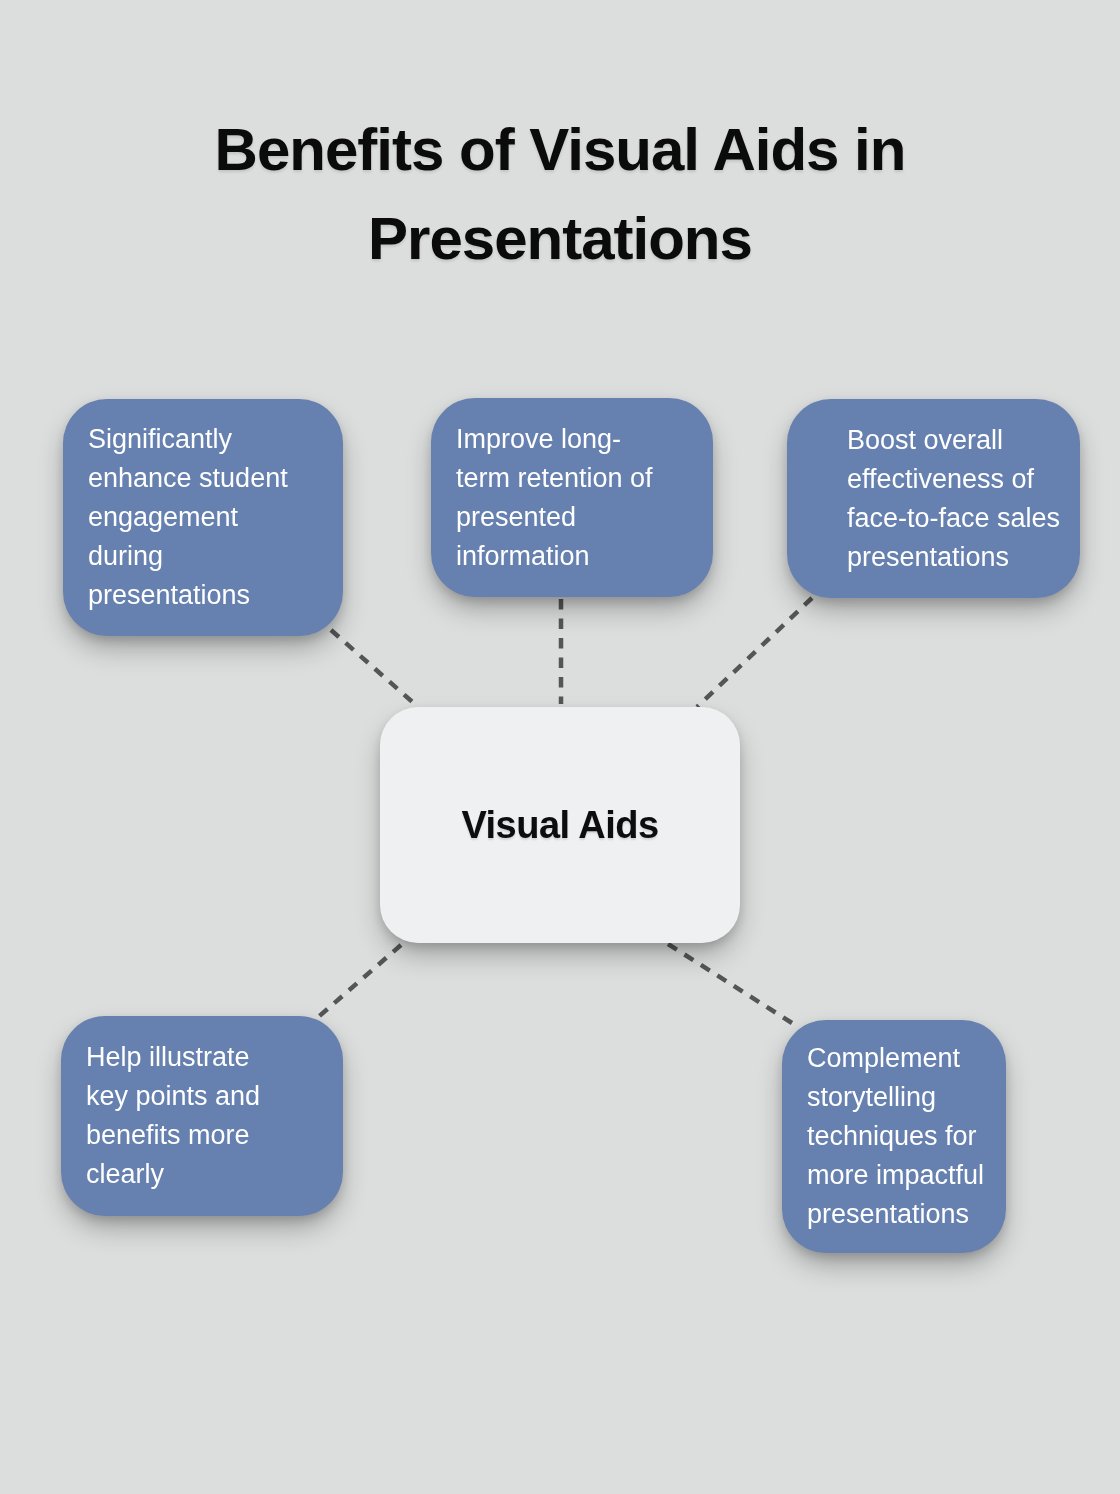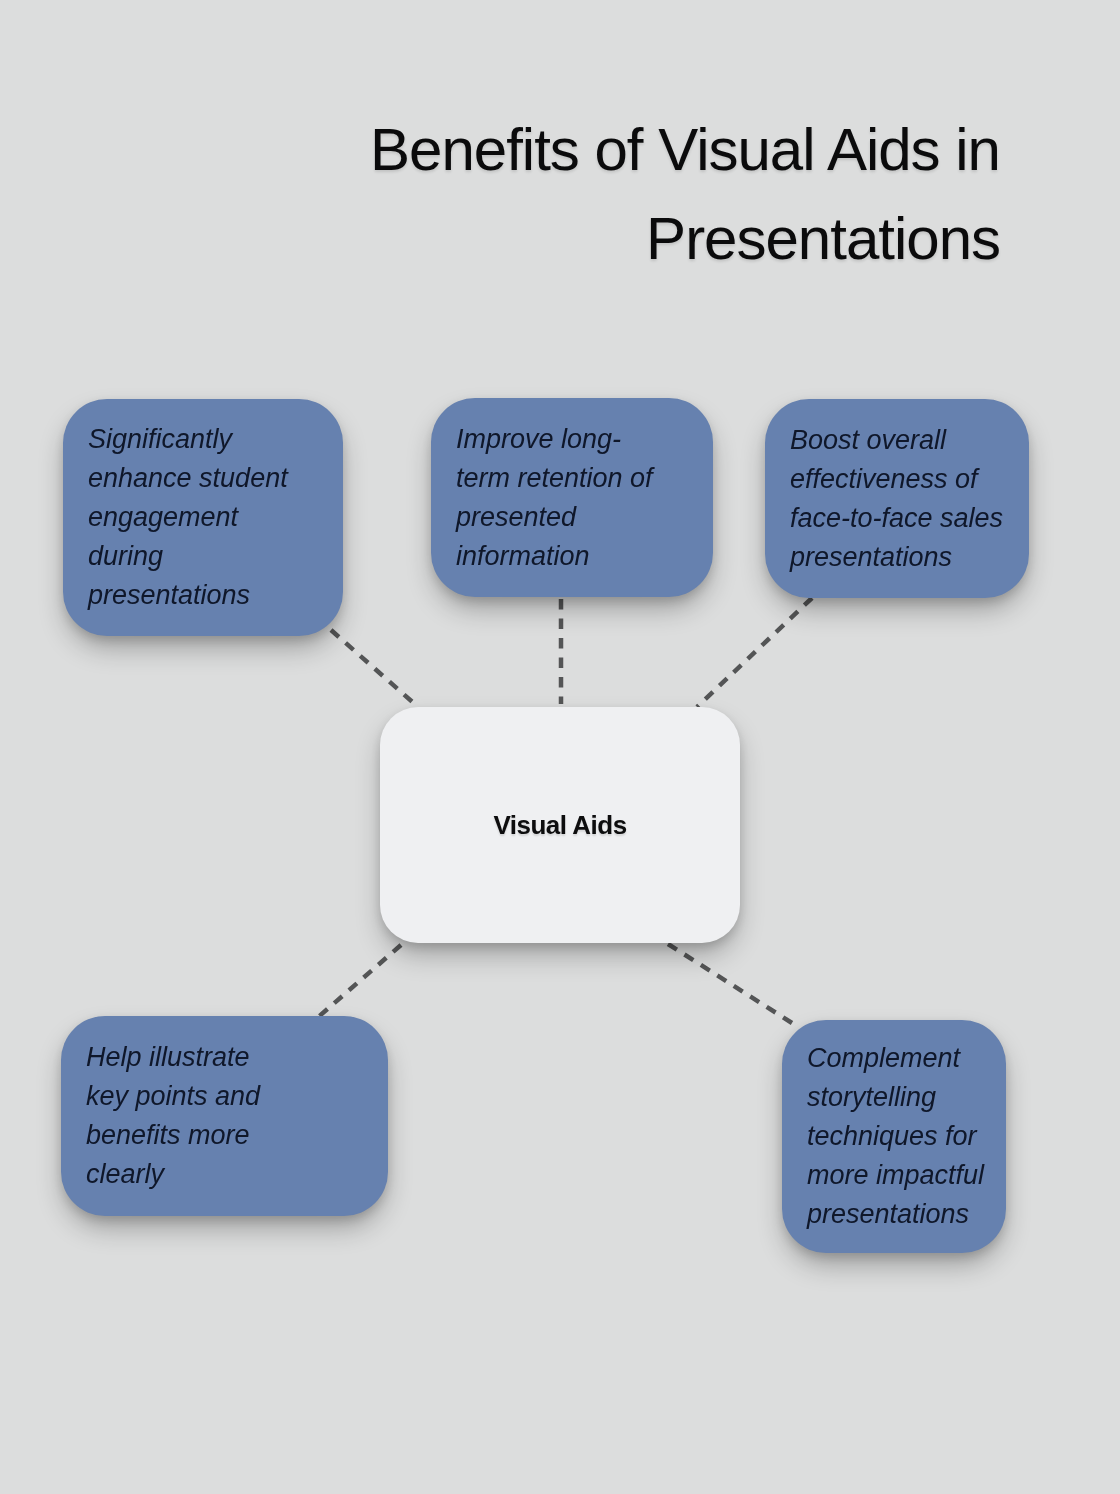--- a/index.html
+++ b/index.html
@@ -12,24 +12,24 @@
     height: 1494px;
     background: #dcdddd;
   }
 
   .title {
     position: absolute;
     top: 106px;
     left: 50%;
     transform: translateX(-50%);
     width: 880px;
-    text-align: right;
+    text-align: center;
     font-size: 60px;
     line-height: 1.48;
-    font-weight: 400;
+    font-weight: 700;
     letter-spacing: -1px;
     color: #0b0b0c;
     text-shadow: 0 2px 3px rgba(0,0,0,0.12);
     white-space: normal;
   }
 
   .connectors {
     position: absolute;
     top: 0; left: 0;
     width: 1120px; height: 1494px;
@@ -44,47 +44,46 @@
   .benefit {
     position: absolute;
     background: #6681af;
     border-radius: 44px;
     box-shadow: 0 14px 28px -4px rgba(0,0,0,0.32), 0 4px 10px rgba(0,0,0,0.12);
     display: flex;
     align-items: center;
     padding: 22px 20px 22px 25px;
   }
   .benefit p {
-    color: #0f172a;
+    color: #ffffff;
     font-size: 27px;
     line-height: 39px;
     white-space: pre-line;
     font-weight: 400;
-    font-style: italic;
   }
 
   .b-tl { left: 63px;  top: 399px;  width: 280px; height: 237px; }
   .b-tm { left: 431px; top: 398px;  width: 282px; height: 199px; }
-  .b-tr { left: 765px; top: 399px;  width: 264px; height: 199px; }
-  .b-bl { left: 61px;  top: 1016px; width: 327px; height: 200px; }
+  .b-tr { left: 787px; top: 399px;  width: 293px; height: 199px; justify-content: flex-end; }
+  .b-bl { left: 61px;  top: 1016px; width: 282px; height: 200px; }
   .b-br { left: 782px; top: 1020px; width: 224px; height: 233px; }
 
   .center-node {
     position: absolute;
     left: 380px; top: 707px;
     width: 360px; height: 236px;
     background: #eff0f2;
     border-radius: 38px;
     box-shadow: 0 14px 28px -4px rgba(0,0,0,0.30), 0 4px 10px rgba(0,0,0,0.12);
     display: flex;
     align-items: center;
     justify-content: center;
   }
   .center-node span {
-    font-size: 26px;
+    font-size: 38px;
     font-weight: 700;
     letter-spacing: -0.5px;
     color: #0d0d0e;
     text-shadow: 0 2px 2px rgba(0,0,0,0.12);
   }
 
   .logo-card {
     position: absolute;
     left: 968px; top: 1352px;
     width: 84px; height: 82px;

